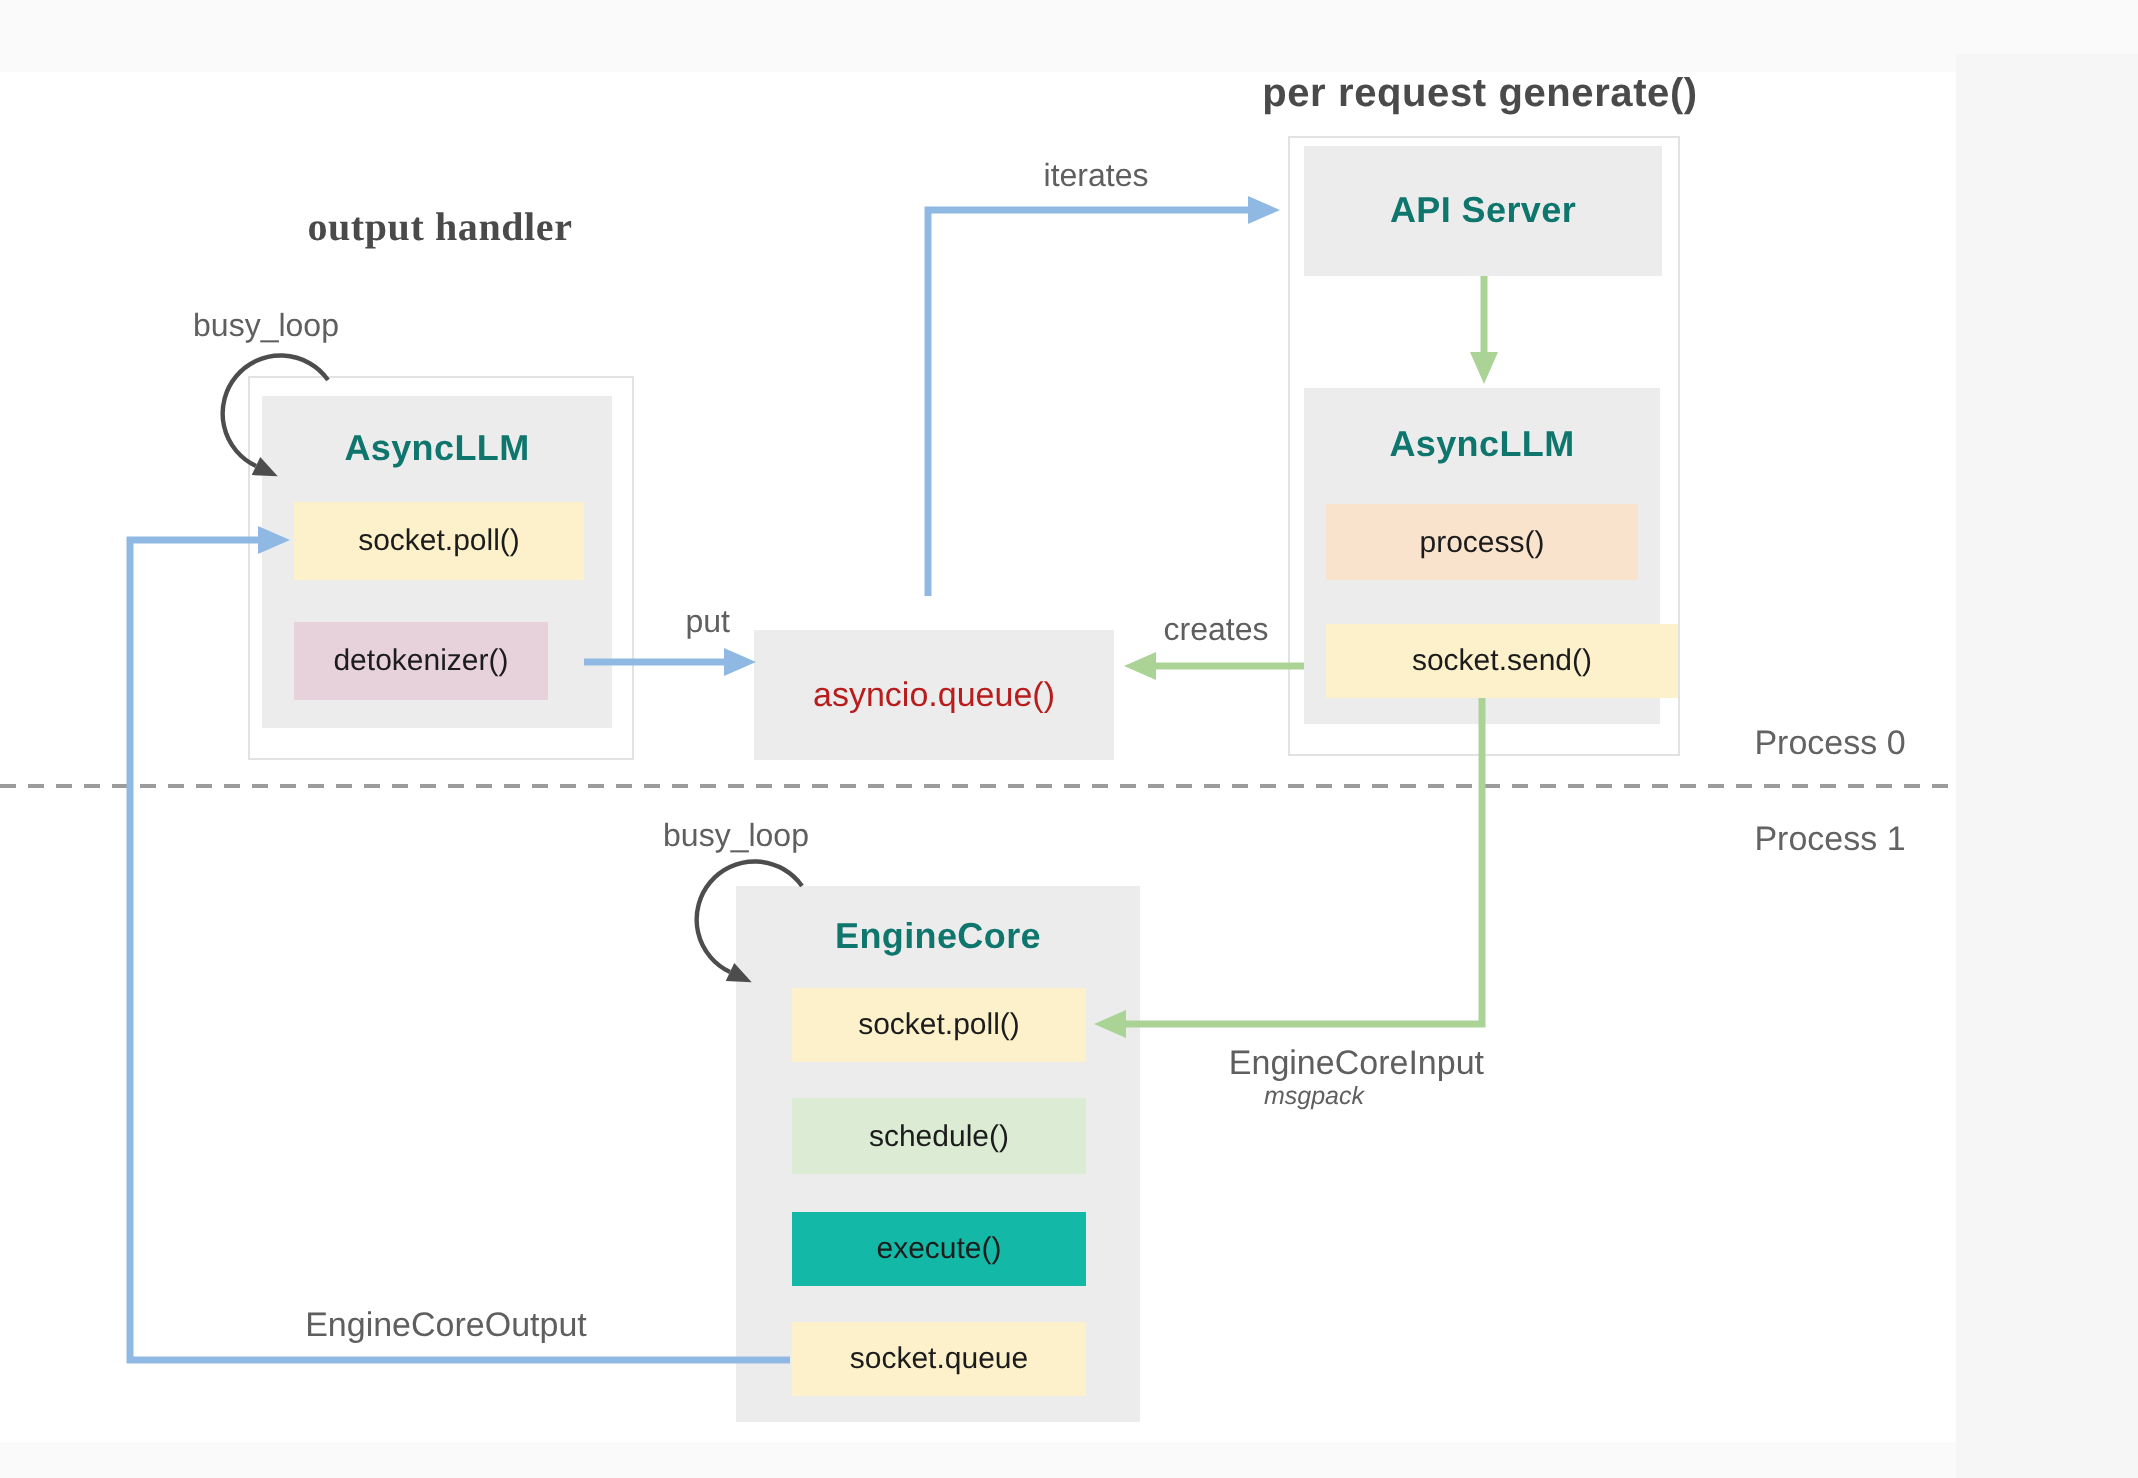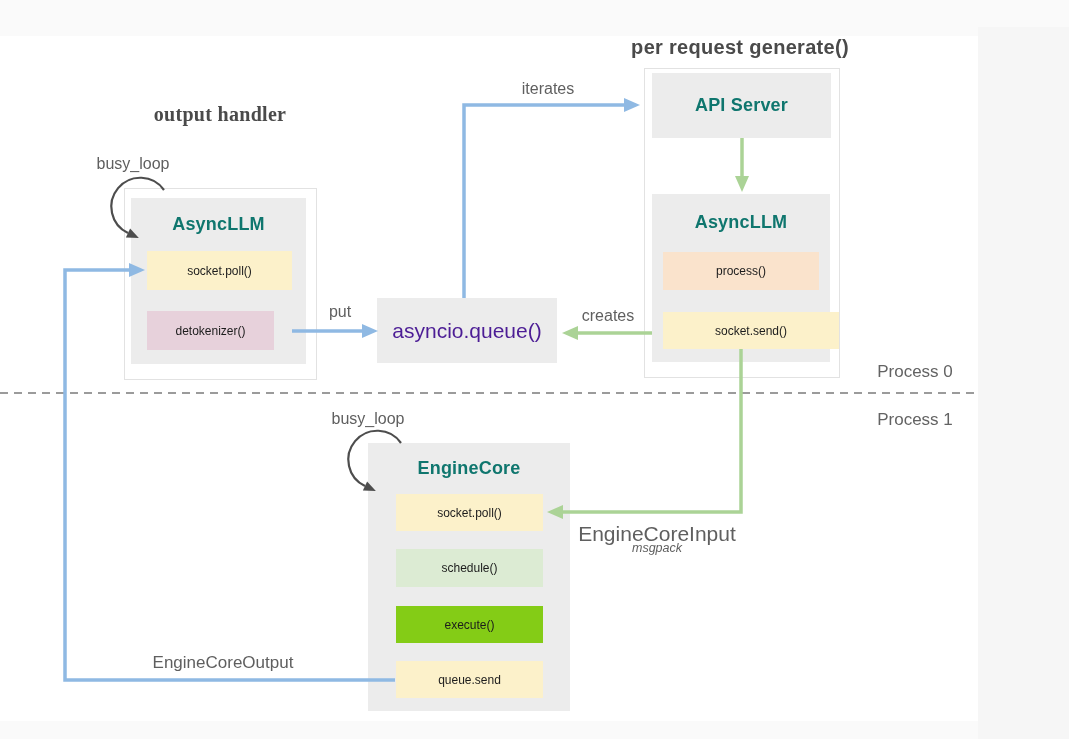--- a/index.html
+++ b/index.html
@@ -9,36 +9,36 @@
   .band{position:absolute;}
   .band.top{left:0;top:0;width:1069px;height:36px;background:#fafafa;}
   .band.right{left:978px;top:27px;width:91px;height:712px;background:#f6f6f6;}
   .band.bottom{left:0;top:721px;width:978px;height:18px;background:#fafafa;}
 
   .outer-box{position:absolute;background:#ffffff;border:1.5px solid #e2e2e2;}
   .gray-box{position:absolute;background:#ececec;}
   .node-title{position:absolute;left:0;right:0;text-align:center;font-weight:bold;
               font-size:18px;color:#0f766e;letter-spacing:.2px;}
   .method{position:absolute;display:flex;align-items:center;justify-content:center;
-          font-size:12px;color:#1c1c1c;}
+          font-size:15px;color:#1c1c1c;}
   .bg-yellow{background:#fcf1ca;}
   .bg-pink{background:#e7d1db;}
   .bg-peach{background:#fae3cc;}
   .bg-green{background:#dcebd3;}
-  .bg-blue{background:#84cc16;}
+  .bg-blue{background:#14b8a6;}
 
   .caption{position:absolute;font-weight:bold;font-size:20px;color:#4a4a4a;
            text-align:center;letter-spacing:.3px;}
   .edge-label{position:absolute;font-size:16px;color:#5f5f5f;text-align:center;}
   .edge-label.small{font-size:12.5px;font-style:italic;}
   .proc-label{position:absolute;font-size:17px;color:#636363;text-align:center;}
 
   svg.overlay{position:absolute;left:0;top:0;width:1069px;height:739px;pointer-events:none;}
   .queue-text{position:absolute;display:flex;align-items:center;justify-content:center;
-              font-size:21px;color:#4c1d95;}
+              font-size:17px;color:#b91c1c;margin-top:17px;}
 </style>
 </head>
 <body>
 
 <div id="stage">
 
   <div class="band top"></div>
   <div class="band right"></div>
   <div class="band bottom"></div>
 
@@ -59,21 +59,21 @@
     <div class="method bg-yellow" style="left:11px;top:118px;width:176px;height:37px;">socket.send()</div>
   </div>
 
   <div class="gray-box queue-text" style="left:377px;top:298px;width:180px;height:65px;">asyncio.queue()</div>
 
   <div class="gray-box" style="left:368px;top:443px;width:202px;height:268px;">
     <div class="node-title" style="top:15px;">EngineCore</div>
     <div class="method bg-yellow" style="left:28px;top:51px;width:147px;height:37px;">socket.poll()</div>
     <div class="method bg-green" style="left:28px;top:106px;width:147px;height:38px;">schedule()</div>
     <div class="method bg-blue" style="left:28px;top:163px;width:147px;height:37px;">execute()</div>
-    <div class="method bg-yellow" style="left:28px;top:218px;width:147px;height:37px;">queue.send</div>
+    <div class="method bg-yellow" style="left:28px;top:218px;width:147px;height:37px;">socket.queue</div>
   </div>
 
   <svg class="overlay" viewBox="0 0 1069 739">
     <defs>
       <marker id="arrBlue" markerUnits="userSpaceOnUse" markerWidth="18" markerHeight="16" refX="1" refY="8" orient="auto">
         <path d="M1,1 L17,8 L1,15 Z" fill="#8fb9e3"></path>
       </marker>
       <marker id="arrGreen" markerUnits="userSpaceOnUse" markerWidth="18" markerHeight="16" refX="1" refY="8" orient="auto">
         <path d="M1,1 L17,8 L1,15 Z" fill="#abd396"></path>
       </marker>
@@ -99,22 +99,22 @@
     <path d="M 164 190 A 29 29 0 1 0 128 233" stroke="#4d4d4d" stroke-width="2.2" fill="none" marker-end="url(#arrDark)"></path>
     <path d="M 401 443 A 29 29 0 1 0 365 486" stroke="#4d4d4d" stroke-width="2.2" fill="none" marker-end="url(#arrDark)"></path>
   </svg>
 
   <div class="caption" style="left:110px;top:103px;width:220px;font-family:Liberation Serif, serif;">output handler</div>
   <div class="caption" style="left:620px;top:36px;width:240px;">per request generate()</div>
 
   <div class="edge-label" style="left:83px;top:155px;width:100px;">busy_loop</div>
   <div class="edge-label" style="left:318px;top:410px;width:100px;">busy_loop</div>
   <div class="edge-label" style="left:498px;top:80px;width:100px;">iterates</div>
-  <div class="edge-label" style="left:315px;top:303px;width:50px;">put</div>
+  <div class="edge-label" style="left:315px;top:303px;width:50px;text-align:right;">put</div>
   <div class="edge-label" style="left:568px;top:307px;width:80px;">creates</div>
-  <div class="edge-label" style="left:572px;top:522px;width:170px;font-size:21px;">EngineCoreInput</div>
+  <div class="edge-label" style="left:572px;top:522px;width:170px;font-size:17px;text-align:right;">EngineCoreInput</div>
   <div class="edge-label small" style="left:572px;top:541px;width:170px;">msgpack</div>
   <div class="edge-label" style="left:138px;top:653px;width:170px;font-size:17px;">EngineCoreOutput</div>
 
   <div class="proc-label" style="left:860px;top:362px;width:110px;">Process 0</div>
   <div class="proc-label" style="left:860px;top:410px;width:110px;">Process 1</div>
 
 </div>
 
 </body></html>

